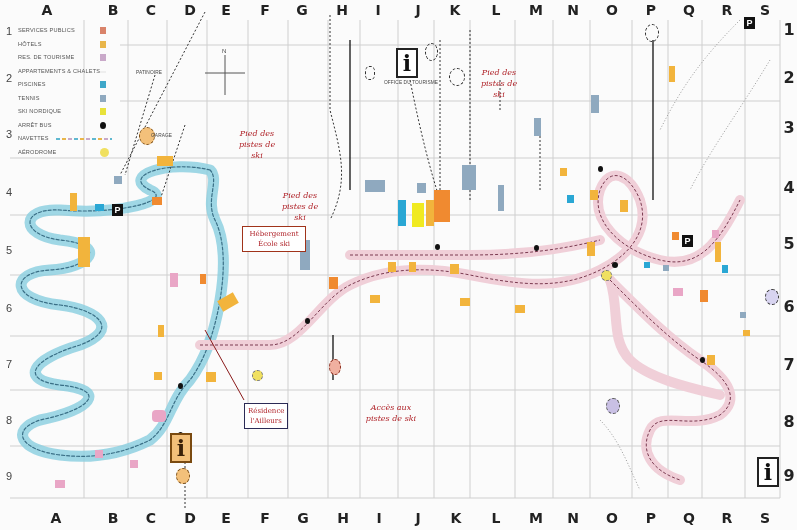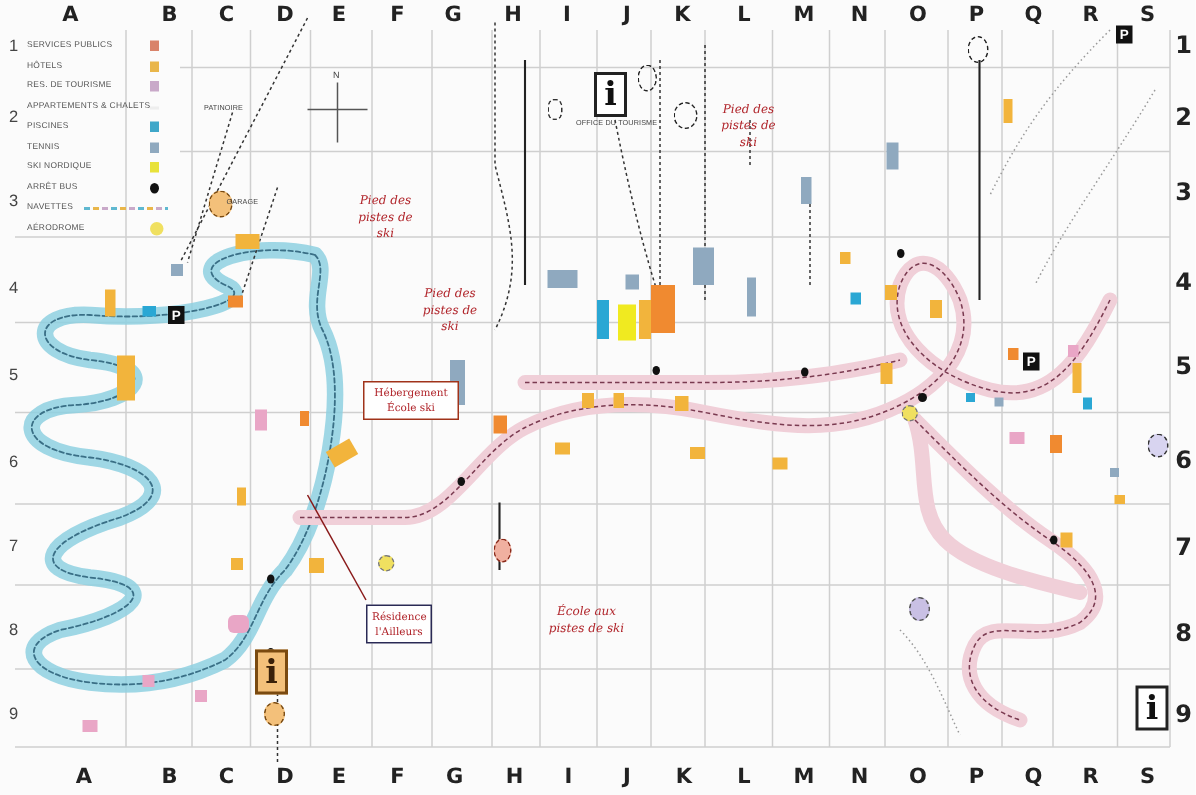--- a/index.html
+++ b/index.html
@@ -269,22 +269,22 @@
   <div class="parking" style="left:682px;top:235px;">P</div>
   <div class="parking" style="left:744px;top:17px;">P</div>
 
   <div class="info" style="left:396px;top:48px;">i</div>
   <div class="info orange" style="left:170px;top:433px;">i</div>
   <div class="info" style="left:757px;top:457px;">i</div>
 
   <div class="red-note" style="left:232px;top:128px;width:50px;">Pied des pistes de ski</div>
   <div class="red-note" style="left:276px;top:190px;width:48px;">Pied des pistes de ski</div>
   <div class="red-note" style="left:474px;top:67px;width:50px;">Pied des pistes de ski</div>
-  <div class="red-note" style="left:362px;top:402px;width:58px;">École aux pistes de ski</div>
-
-  <div class="box-note orange" style="left:242px;top:226px;width:56px;margin-top:28px;">Hébergement École ski</div>
+  <div class="red-note" style="left:362px;top:402px;width:58px;">Accès aux pistes de ski</div>
+
+  <div class="box-note orange" style="left:242px;top:226px;width:56px;">Hébergement École ski</div>
   <div class="box-note" style="left:244px;top:403px;width:36px;">Résidence l'Ailleurs</div>
 
   <div class="small-label" style="left:151px;top:133px;">GARAGE</div>
   <div class="small-label" style="left:222px;top:48px;font-size:6px;">N</div>
   <div class="small-label" style="left:384px;top:80px;">OFFICE DU TOURISME</div>
   <div class="small-label" style="left:136px;top:70px;">PATINOIRE</div>
 </div>
 
 </body></html>

